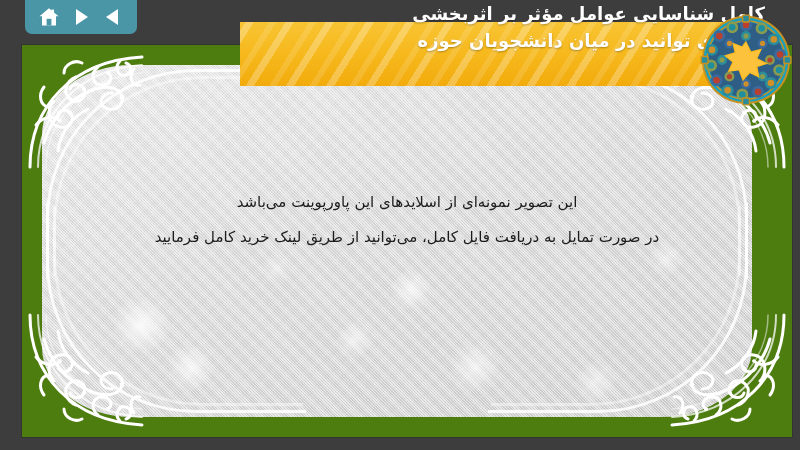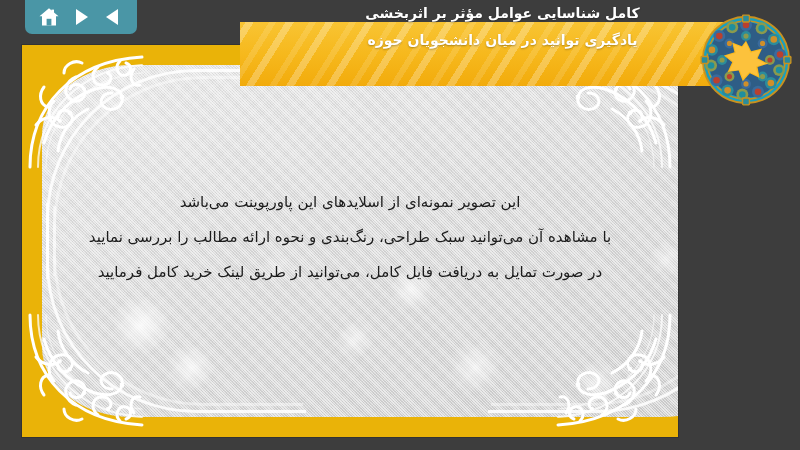--- a/index.html
+++ b/index.html
@@ -34,22 +34,22 @@
     width: 28px; height: 24px;
     display: flex; align-items: center; justify-content: center;
     cursor: pointer;
   }
   .navbtn svg { display: block; }
 
   
   #slide {
     position: absolute;
     left: 22px; top: 45px;
-    width: 656px; height: 392px;
-    background: #eab308;
+    width: 770px; height: 392px;
+    background: #4d7c0f;
     overflow: hidden;
     box-shadow: 0 0 0 1px rgba(0,0,0,.15);
   }
 
   
   #inner {
     position: absolute;
     left: 20px; top: 20px;
     width: 710px; height: 352px;
     background:
@@ -117,23 +117,22 @@
       repeating-linear-gradient(-58deg,
         rgba(255,255,255,.26) 0 7px,
         rgba(255,255,255,0) 7px 15px,
         rgba(255,255,255,.13) 15px 21px,
         rgba(255,255,255,0) 21px 34px),
       linear-gradient(180deg, #f8c433 0%, #f6b81c 52%, #f2ab0c 100%);
   }
   #banner-title {
     position: absolute;
     left: 0; right: 0; top: -22px;
-    text-align: center;
     color: #ffffff;
-    font-size: 14px;
+    font-size: 18px;
     line-height: 27px;
     font-weight: 700;
     direction: rtl;
     text-shadow: 0 1px 2px rgba(0,0,0,.30);
     white-space: nowrap;
   }
   #banner-title div { white-space: nowrap; }
 
   
   #medallion {
@@ -299,21 +298,20 @@
         <circle cx="98" cy="50" r="2.4"></circle>
           <circle cx="46" cy="66" r="2.2"></circle>
         <circle cx="60" cy="42" r="2"></circle>
           <circle cx="84" cy="26" r="2"></circle>
         <circle cx="36" cy="74" r="1.8"></circle>
       </g>
     </svg>
 
     <div id="body-text">
       <div>این تصویر نمونه‌ای از اسلایدهای این پاورپوینت می‌باشد</div>
-      <div>با مشاهده آن می‌توانید سبک طراحی، رنگ‌بندی و نحوه ارائه مطالب را بررسی نمایید</div>
       <div>در صورت تمایل به دریافت فایل کامل، می‌توانید از طریق لینک خرید کامل فرمایید</div>
     </div>
   </div>
 
   <div id="banner">
     <div id="banner-cap"></div>
     <div id="banner-body"></div>
     <div id="banner-title">
       <div>کامل شناسایی عوامل مؤثر بر اثربخشی</div>
       <div>یادگیری توانید در میان دانشجویان حوزه</div>

